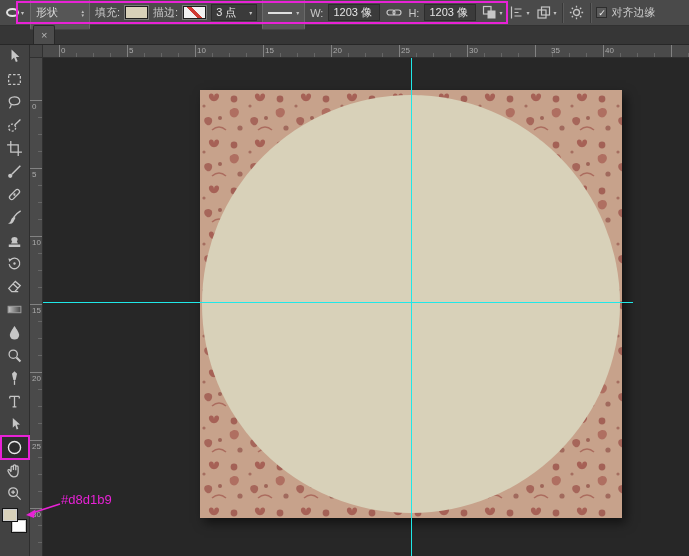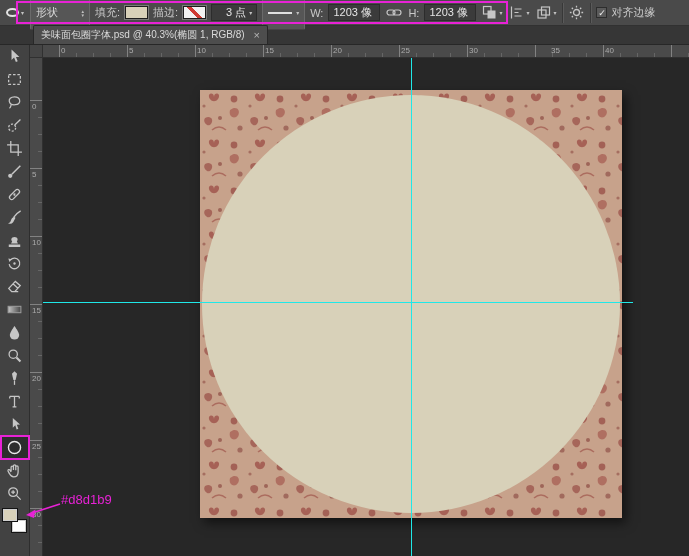--- a/index.html
+++ b/index.html
@@ -81,21 +81,21 @@
       <span>形状</span>
       <span class="caret2">
           <span>▴</span>
           <span>▾</span>
         </span>
     </div>
     <span class="opt-label">填充:</span>
     <div class="swatch" style="background-color: rgb(216, 209, 185);"></div>
     <span class="opt-label">描边:</span>
     <div class="swatch swatch-none"></div>
-    <div class="opt-field" style="min-width:46px;justify-content:flex-end">
+    <div class="opt-field" style="min-width:46px;justify-content:space-between">
       <span>3 点</span>
       <span class="caret">▾</span>
     </div>
     <div class="opt-btn">
       <span class="line-sample"></span>
       <span class="caret">▾</span>
     </div>
     <span class="opt-label">W:</span>
     <div class="opt-field" style="min-width:52px">
       <span>1203 像</span>
@@ -139,21 +139,20 @@
     </div>
     <div class="sep"></div>
     <div style="display:flex;align-items:center;gap:4px">
       <span class="cb">✓</span>
       <span class="opt-label">对齐边缘</span>
     </div>
   </div>
 
   <div class="tab-bar">
     <div class="tab">
-      <span>美味面包圈字体.psd @ 40.3%(椭圆 1, RGB/8)</span>
       <span class="tab-close">×</span>
     </div>
   </div>
 
   <div class="main">
 
     <div class="toolbar">
       <div class="tool">
           <svg width="17" height="17" viewBox="0 0 16 16">
             <path class="f" d="M5.2 1.5 V11.4 L7.6 9 L9.3 13.2 L11 12.4 L9.4 8.4 L12.6 8.4 Z"></path>

